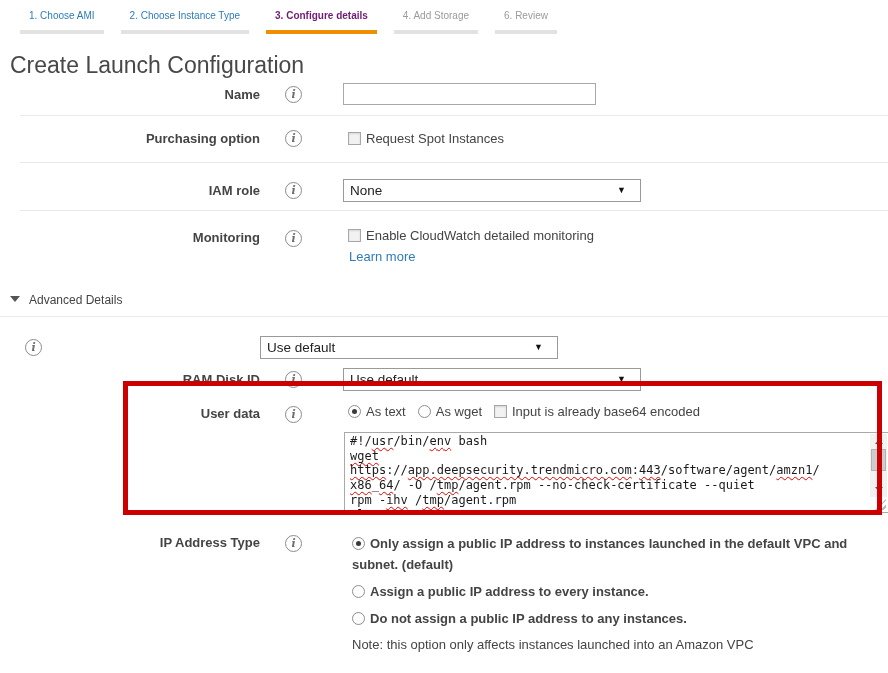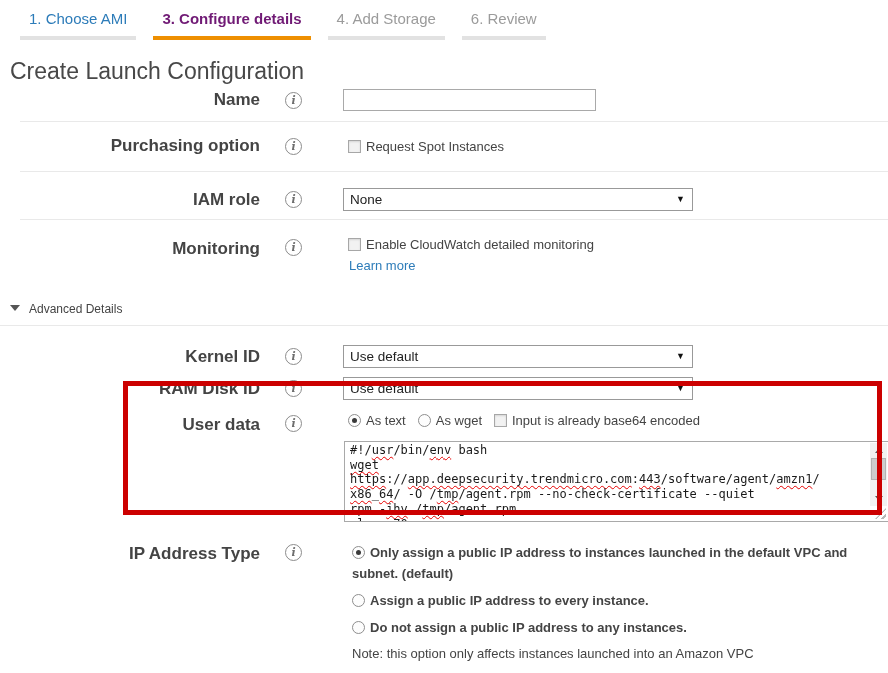--- a/index.html
+++ b/index.html
@@ -3,43 +3,43 @@
 <meta charset="utf-8">
 <style>
   * { margin:0; padding:0; box-sizing:border-box; }
   html,body { background:#fff; }
   .page {
     position:relative; width:888px; height:673px; overflow:hidden;
     font-family:"Liberation Sans", sans-serif; font-size:13px; color:#444; background:#fff;
   }
   
   .tabs { display:flex; gap:17px; padding:10px 0 0 20px; }
-  .tab { font-size:15px; padding:0 9px 9px 9px; border-bottom:4px solid #e2e2e2; white-space:nowrap; cursor:pointer; }
+  .tab { font-size:10px; padding:0 9px 9px 9px; border-bottom:4px solid #e2e2e2; white-space:nowrap; cursor:pointer; }
   .tab.visited { color:#2d7cb9; }
   .tab.active  { color:#701a75; font-weight:bold; border-bottom-color:#ee8f01; }
   .tab.upcoming{ color:#9b9b9b; }
   
   .title { margin:17px 0 0 10px; font-size:23px; font-weight:normal; color:#484848; line-height:28px; }
   
   .row { display:grid; grid-template-columns:260px 83px auto; align-items:center; }
   .row.top { align-items:start; }
   .row.top .lbl, .row.top .ic { padding-top:2px; }
-  .lbl { text-align:right; font-weight:bold; font-size:17px; color:#444; }
+  .lbl { text-align:right; font-weight:bold; font-size:13px; color:#444; }
   .ic  { padding-left:25px; }
   .info {
     display:inline-flex; width:17px; height:17px; border:1px solid #8c8c8c; border-radius:50%;
     align-items:center; justify-content:center; color:#6d6d6d;
     font-family:"DejaVu Serif", serif; font-style:italic; font-weight:bold; font-size:11px; cursor:pointer;
   }
   .hr { border-top:1px solid #e9e9e9; margin-left:20px; }
   
   .txt-input { width:253px; height:22px; border:1px solid #a9a9a9; font:13px "Liberation Sans",sans-serif; padding:0 4px; color:#222; }
   .select {
-    width:350px; height:23px; border:1px solid #999; background:#fff; cursor:pointer;
-    display:flex; align-items:center; justify-content:space-between; padding:0 7px 0 6px; font-size:13.5px; color:#222;
+    width:298px; height:23px; border:1px solid #999; background:#fff; cursor:pointer;
+    display:flex; align-items:center; justify-content:space-between; padding:0 14px 0 6px; font-size:13.5px; color:#222;
   }
   .caret { font-size:9px; color:#111; line-height:1; }
   .cb {
     width:13px; height:13px; border:1px solid #a7a7a7; background:#f2f2f2; display:inline-block;
     vertical-align:-2px; box-shadow:inset 0 1px 2px rgba(0,0,0,.12); cursor:pointer;
   }
   .rb {
     width:13px; height:13px; border:1px solid #8e8e8e; border-radius:50%; background:#fdfdfd;
     display:inline-block; vertical-align:-2px; position:relative; cursor:pointer;
   }
@@ -98,20 +98,21 @@
   .mt-ip { margin-top:20px; }
   .learn { margin-top:6px; padding-left:1px; }
 </style>
 </head>
 <body>
 
 <div class="page">
 
   <div class="tabs">
     <div class="tab visited">1. Choose AMI</div>
+    <div class="tab visited">2. Choose Instance Type</div>
     <div class="tab active">3. Configure details</div>
     <div class="tab upcoming">4. Add Storage</div>
     <div class="tab upcoming">6. Review</div>
   </div>
 
   <h1 class="title">Create Launch Configuration</h1>
 
   <div class="row mt-name">
     <div class="lbl">Name</div>
     <div class="ic"><span class="info">i</span></div>
@@ -156,21 +157,20 @@
         <a class="link">Learn more</a>
       </div>
     </div>
   </div>
 
   <div class="adv">
     <span class="disclosure"></span><span>Advanced Details</span>
   </div>
 
   <div class="row mt-kernel">
-    <div class="lbl">Kernel ID</div>
     <div class="ic"><span class="info">i</span></div>
     <div>
       <div class="select">
         <span>Use default</span>
         <span class="caret">▼</span>
       </div>
     </div>
   </div>
 
   <div class="row mt-ram">

